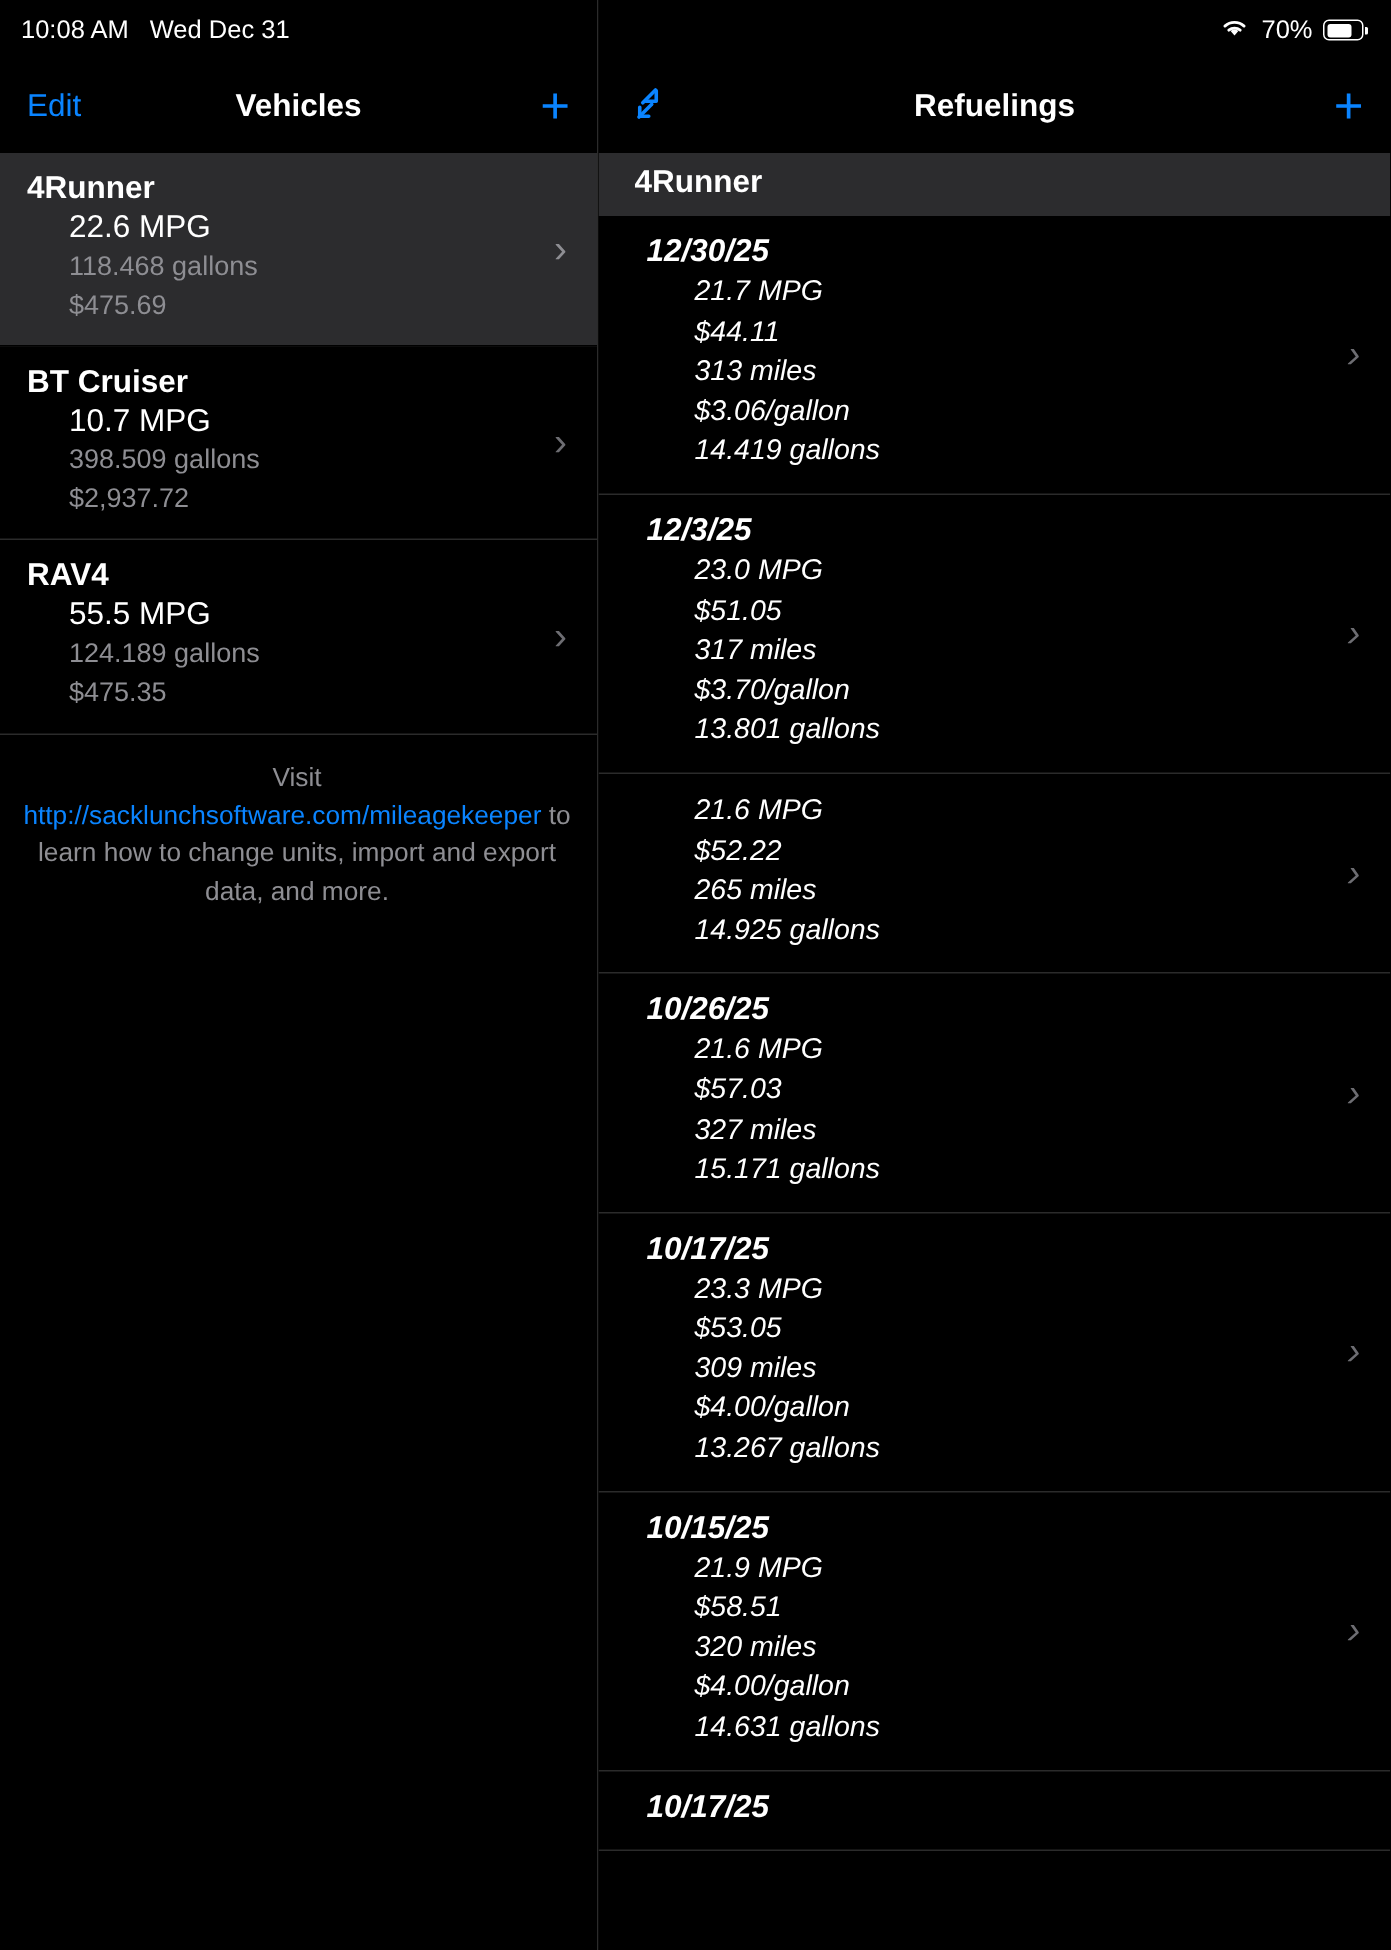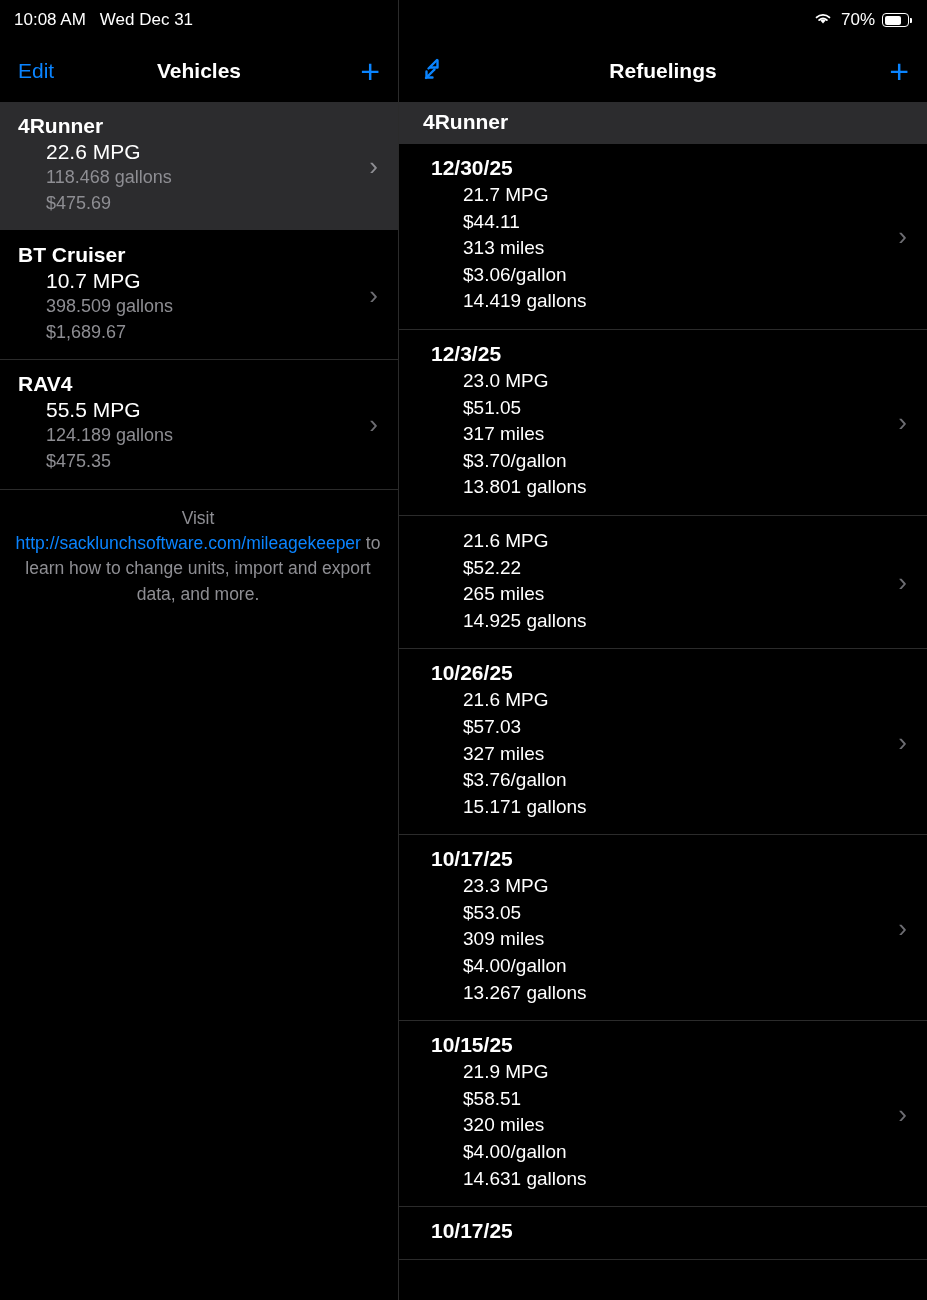--- a/index.html
+++ b/index.html
@@ -148,20 +148,21 @@
     font-size: 21px;
     font-weight: 700;
     padding: 8px 24px 10px 24px;
   }
 
   .refuel-list { }
   .refuel-row {
     position: relative;
     padding: 12px 24px 14px 32px;
     border-bottom: 1px solid #2b2b2b;
+    font-style: italic;
   }
   .r-date { color: #fff; font-size: 21px; font-weight: 700; margin-bottom: 2px; }
   .r-line { color: #fff; font-size: 19px; line-height: 1.4; padding-left: 32px; }
 </style>
 </head>
 <body>
 
 <div class="screen">
 
   <div class="left-pane">
@@ -186,21 +187,21 @@
         <div class="v-mpg">22.6 MPG</div>
         <div class="v-sub">118.468 gallons</div>
         <div class="v-sub">$475.69</div>
         <span class="chevron light">›</span>
       </div>
 
       <div class="vehicle-row">
         <div class="v-name">BT Cruiser</div>
         <div class="v-mpg">10.7 MPG</div>
         <div class="v-sub">398.509 gallons</div>
-        <div class="v-sub">$1,689.67</div>
+        <div class="v-sub">$2,937.72</div>
         <span class="chevron">›</span>
       </div>
 
       <div class="vehicle-row">
         <div class="v-name">RAV4</div>
         <div class="v-mpg">55.5 MPG</div>
         <div class="v-sub">124.189 gallons</div>
         <div class="v-sub">$475.35</div>
         <span class="chevron">›</span>
       </div>
@@ -272,21 +273,20 @@
         <div class="r-line">265 miles</div>
         <div class="r-line">14.925 gallons</div>
         <span class="chevron">›</span>
       </div>
 
       <div class="refuel-row">
         <div class="r-date">10/26/25</div>
         <div class="r-line">21.6 MPG</div>
         <div class="r-line">$57.03</div>
         <div class="r-line">327 miles</div>
-        <div class="r-line">$3.76/gallon</div>
         <div class="r-line">15.171 gallons</div>
         <span class="chevron">›</span>
       </div>
 
       <div class="refuel-row">
         <div class="r-date">10/17/25</div>
         <div class="r-line">23.3 MPG</div>
         <div class="r-line">$53.05</div>
         <div class="r-line">309 miles</div>
         <div class="r-line">$4.00/gallon</div>

